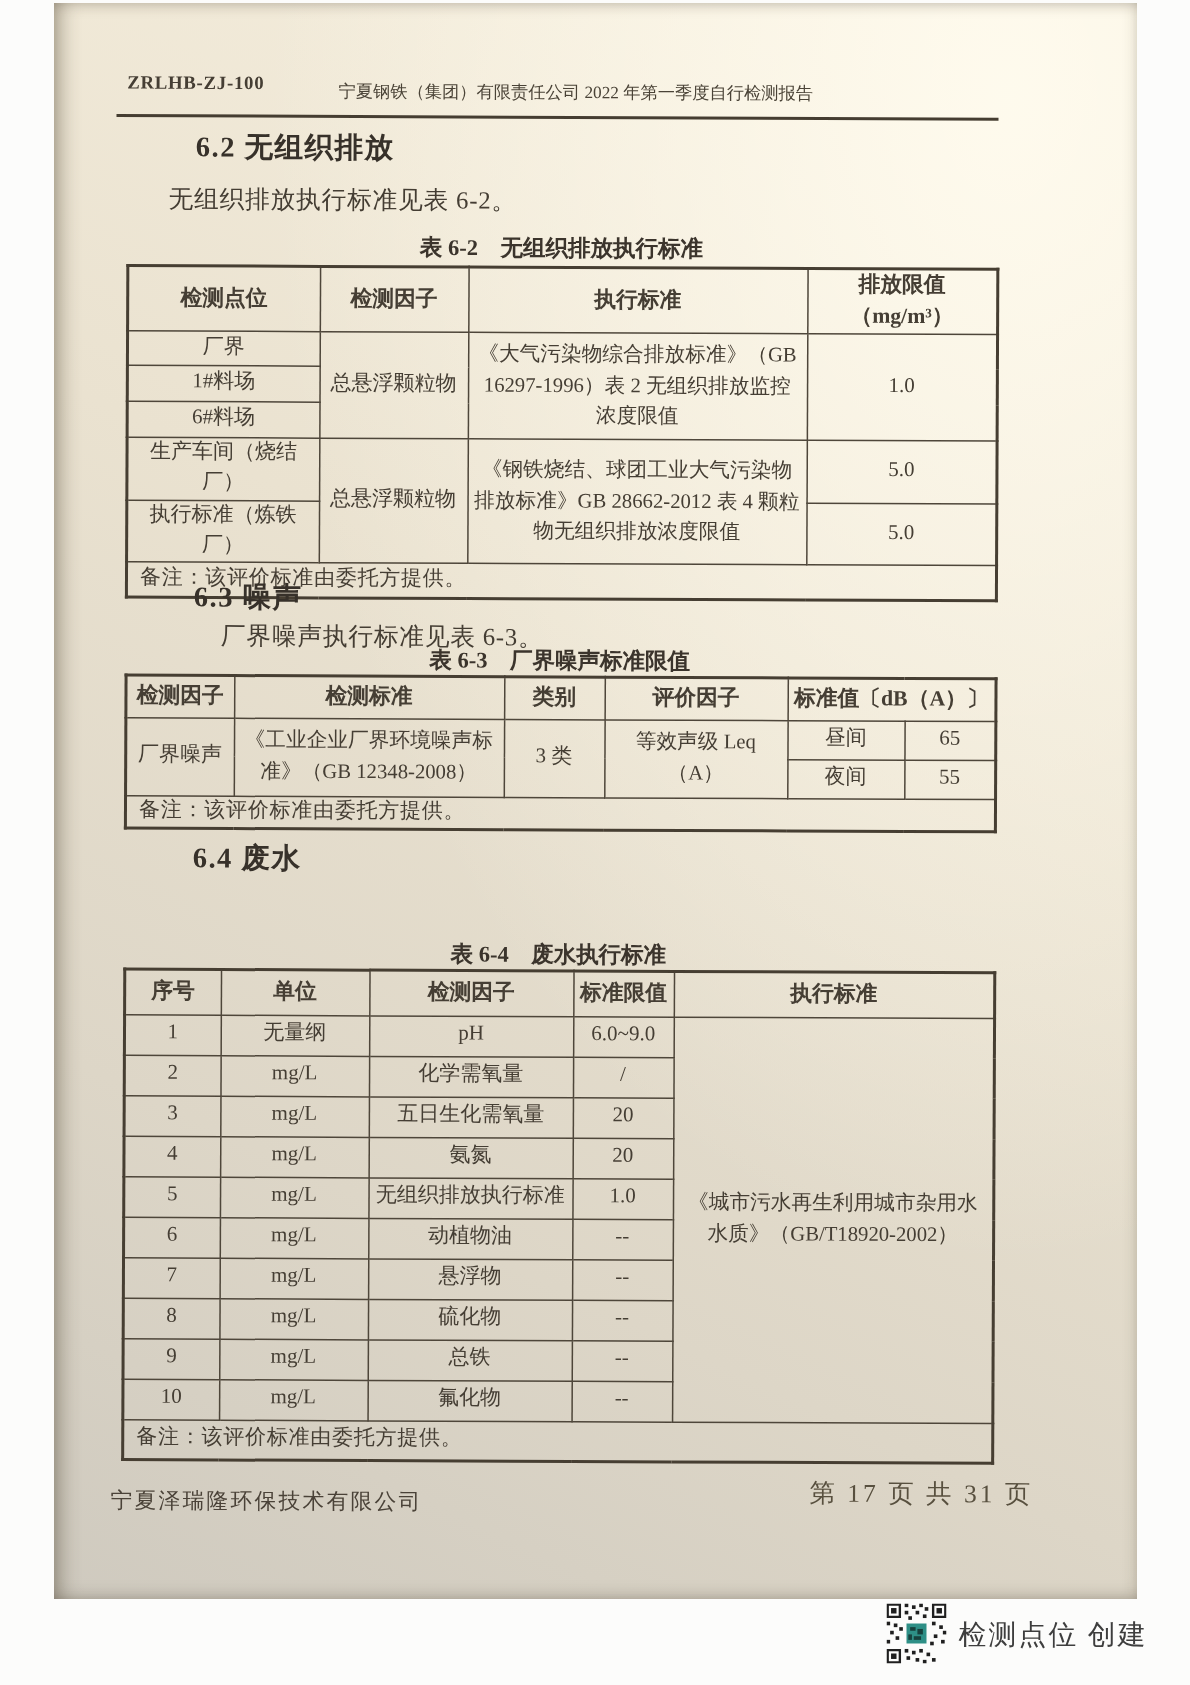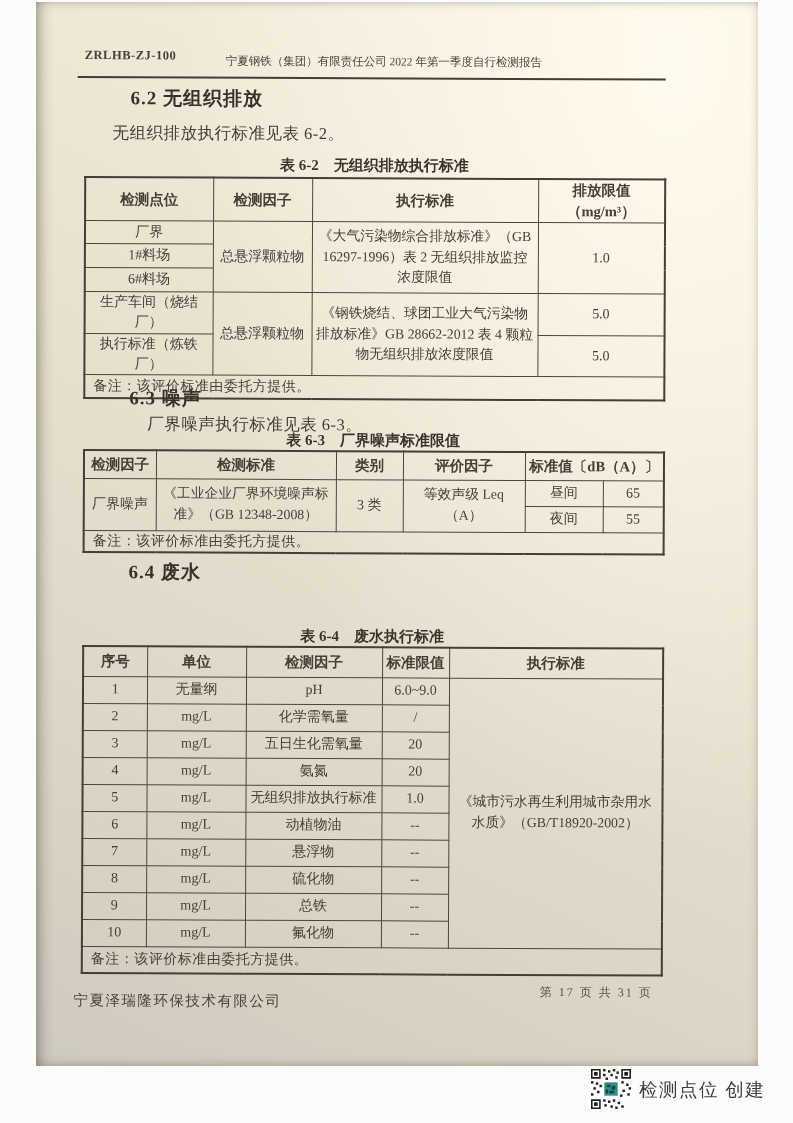--- a/index.html
+++ b/index.html
@@ -33,21 +33,21 @@
   .cap { left:49px; width:580px; text-align:center; font-size:15px; font-weight:bold; color:#3b342c; }
   .cap62 { top:153px; } .cap63 { top:428px; } .cap64 { top:624px; }
   table { border-collapse:collapse; table-layout:fixed; width:580px; font-size:14px; color:#453e34; }
   .t62 { left:49px; top:174px; } .t63 { left:49px; top:447px; } .t64 { left:49px; top:643px; }
   th,td { border:1.5px solid #4e463a; text-align:center; vertical-align:middle; padding:0 2px; line-height:1.45; }
   th { font-size:14.5px; font-weight:bold; }
   table { border:2px solid #463e32; }
   td.note { text-align:left; padding-left:8px; font-size:14px; letter-spacing:.5px; }
   td.wrapcell { font-size:13.8px; line-height:1.5; padding:0 4px; }
   .footer-company { left:42px; top:989px; font-size:14.5px; font-weight:normal; letter-spacing:1.5px; color:#4a4238; }
-  .footer-page { left:508px; top:980px; font-size:12px; letter-spacing:2px; color:#58503f; }
+  .footer-page { left:508px; top:980px; font-size:17px; letter-spacing:2px; color:#58503f; }
   .wm-qr { position:absolute; left:591px; top:1069px; width:40px; height:40px; }
   .wm-label { position:absolute; left:639px; top:1077px; font-size:18.5px; letter-spacing:1.5px; color:#3e3e3e;
               font-family:"Liberation Serif","DejaVu Serif",serif; }
 </style>
 </head>
 <body>
 
 <div class="paper">
   <div class="inner">
 

